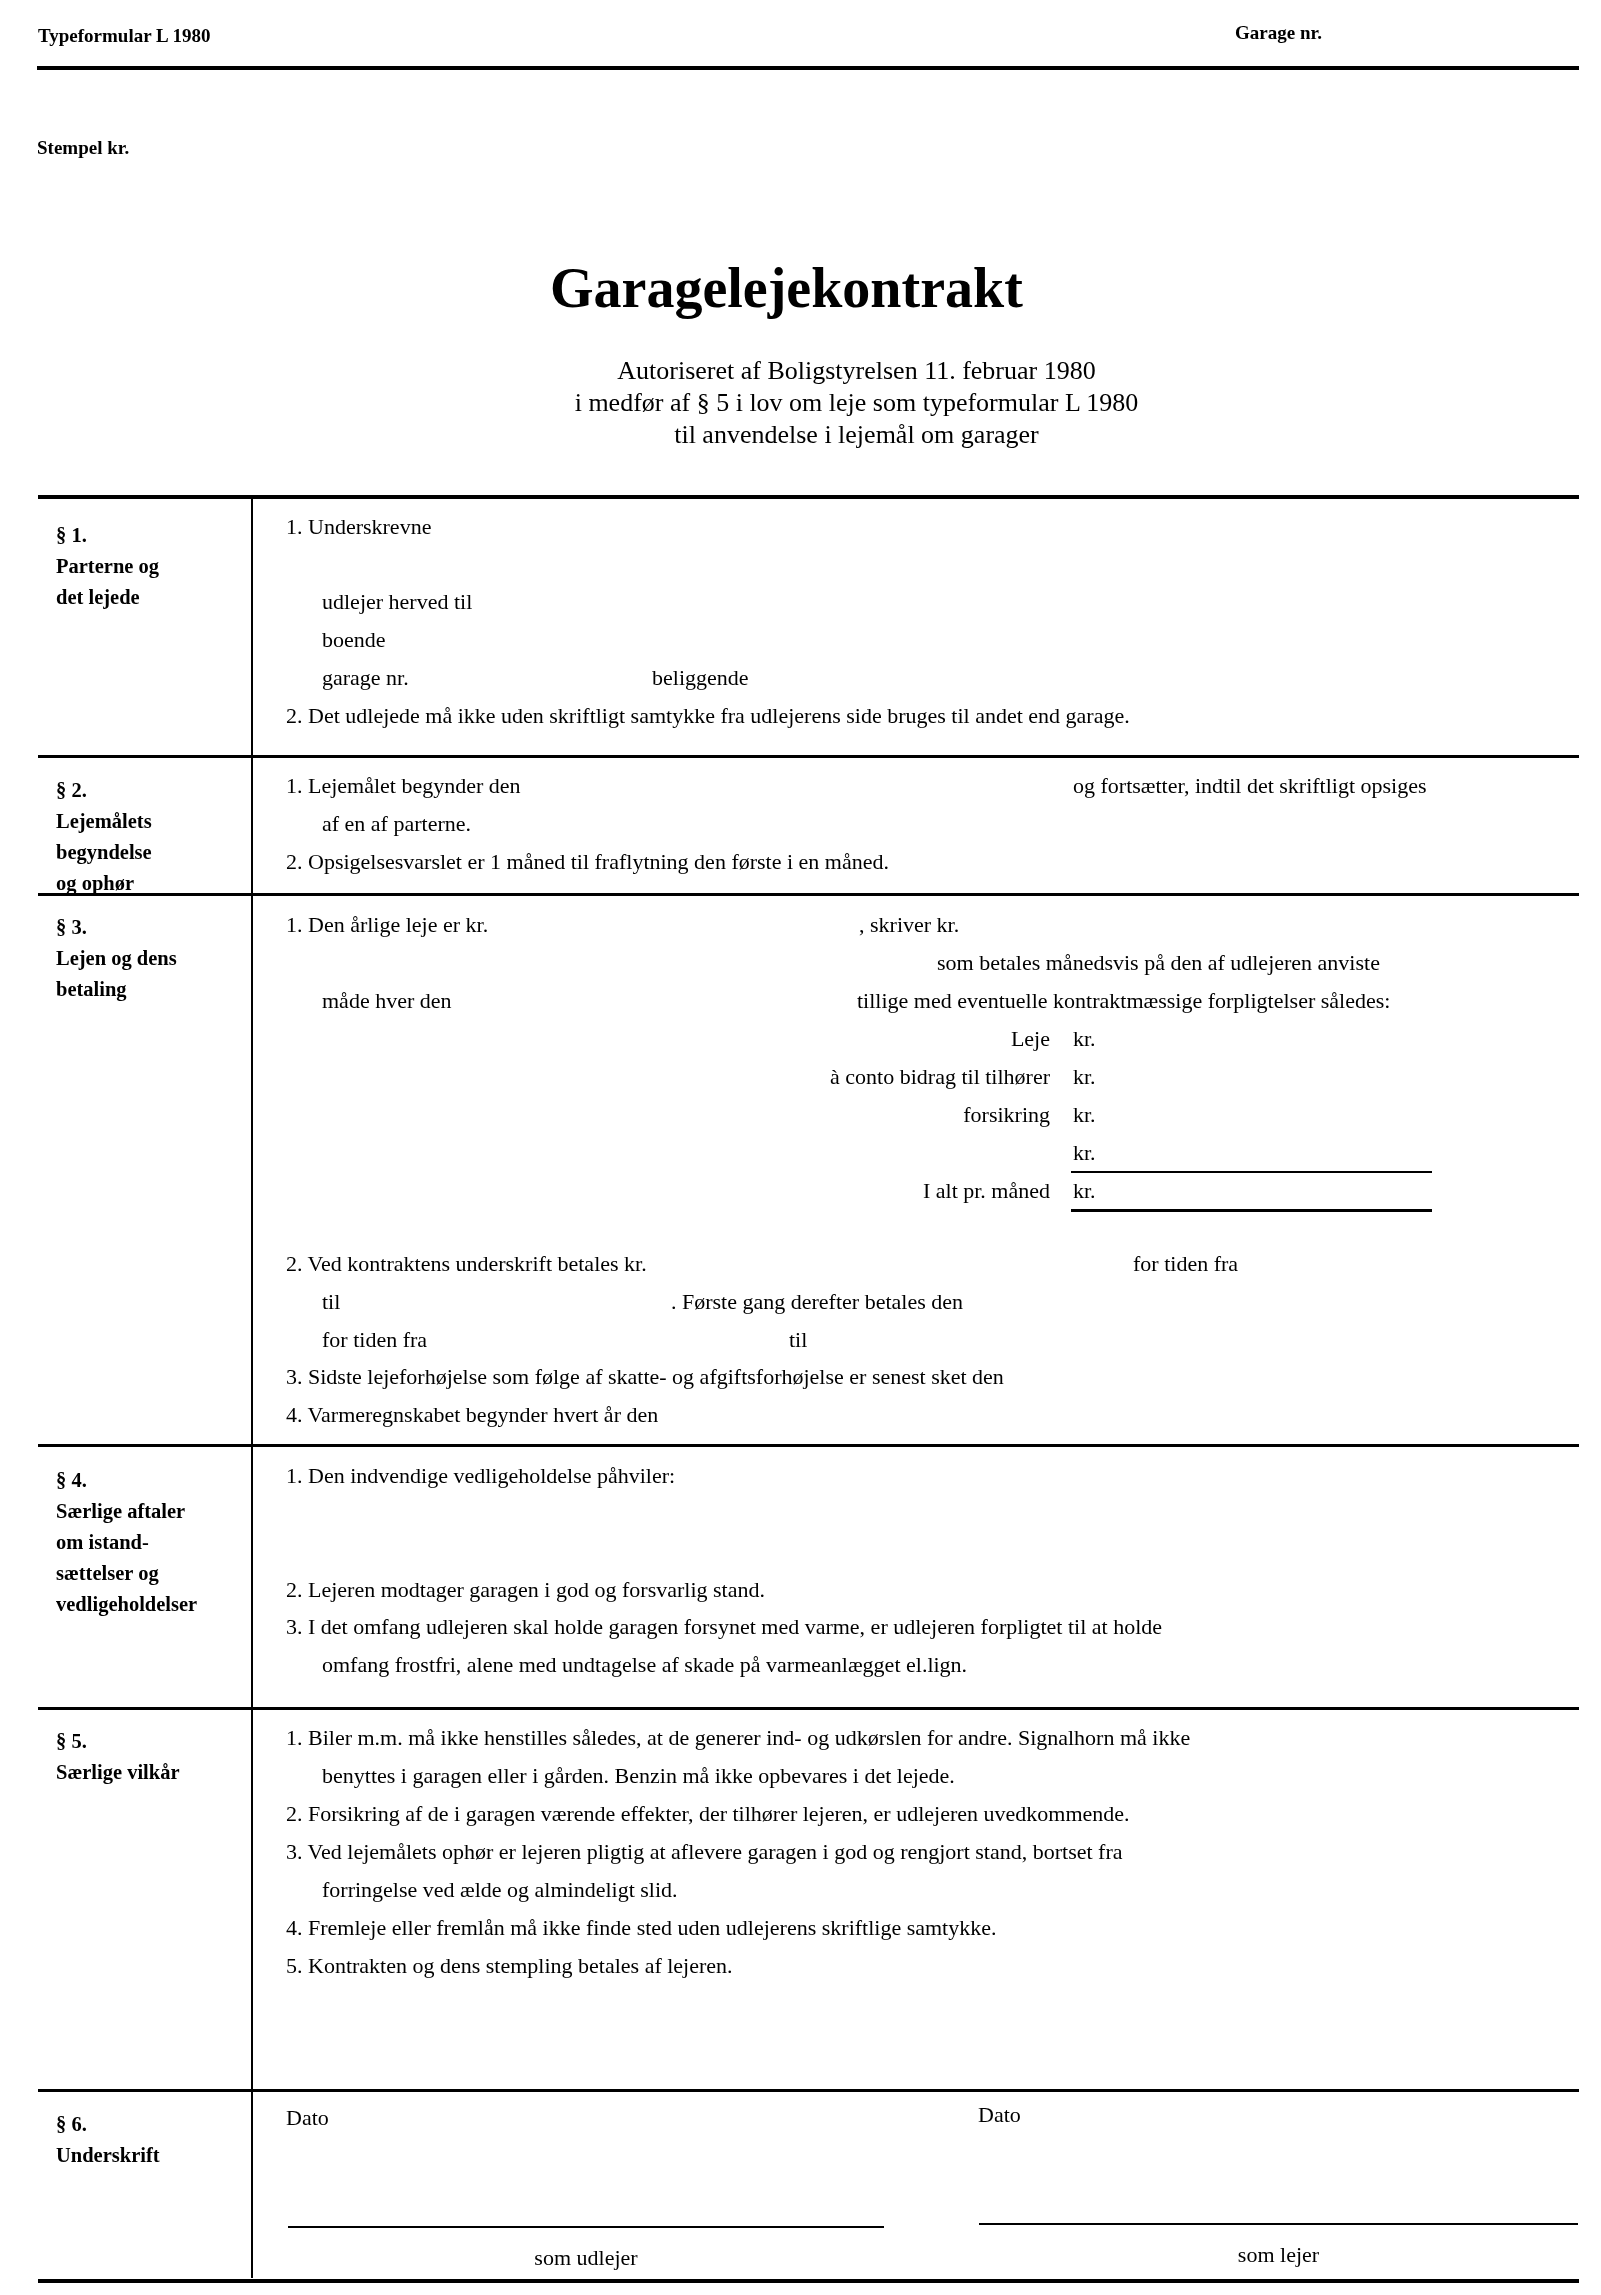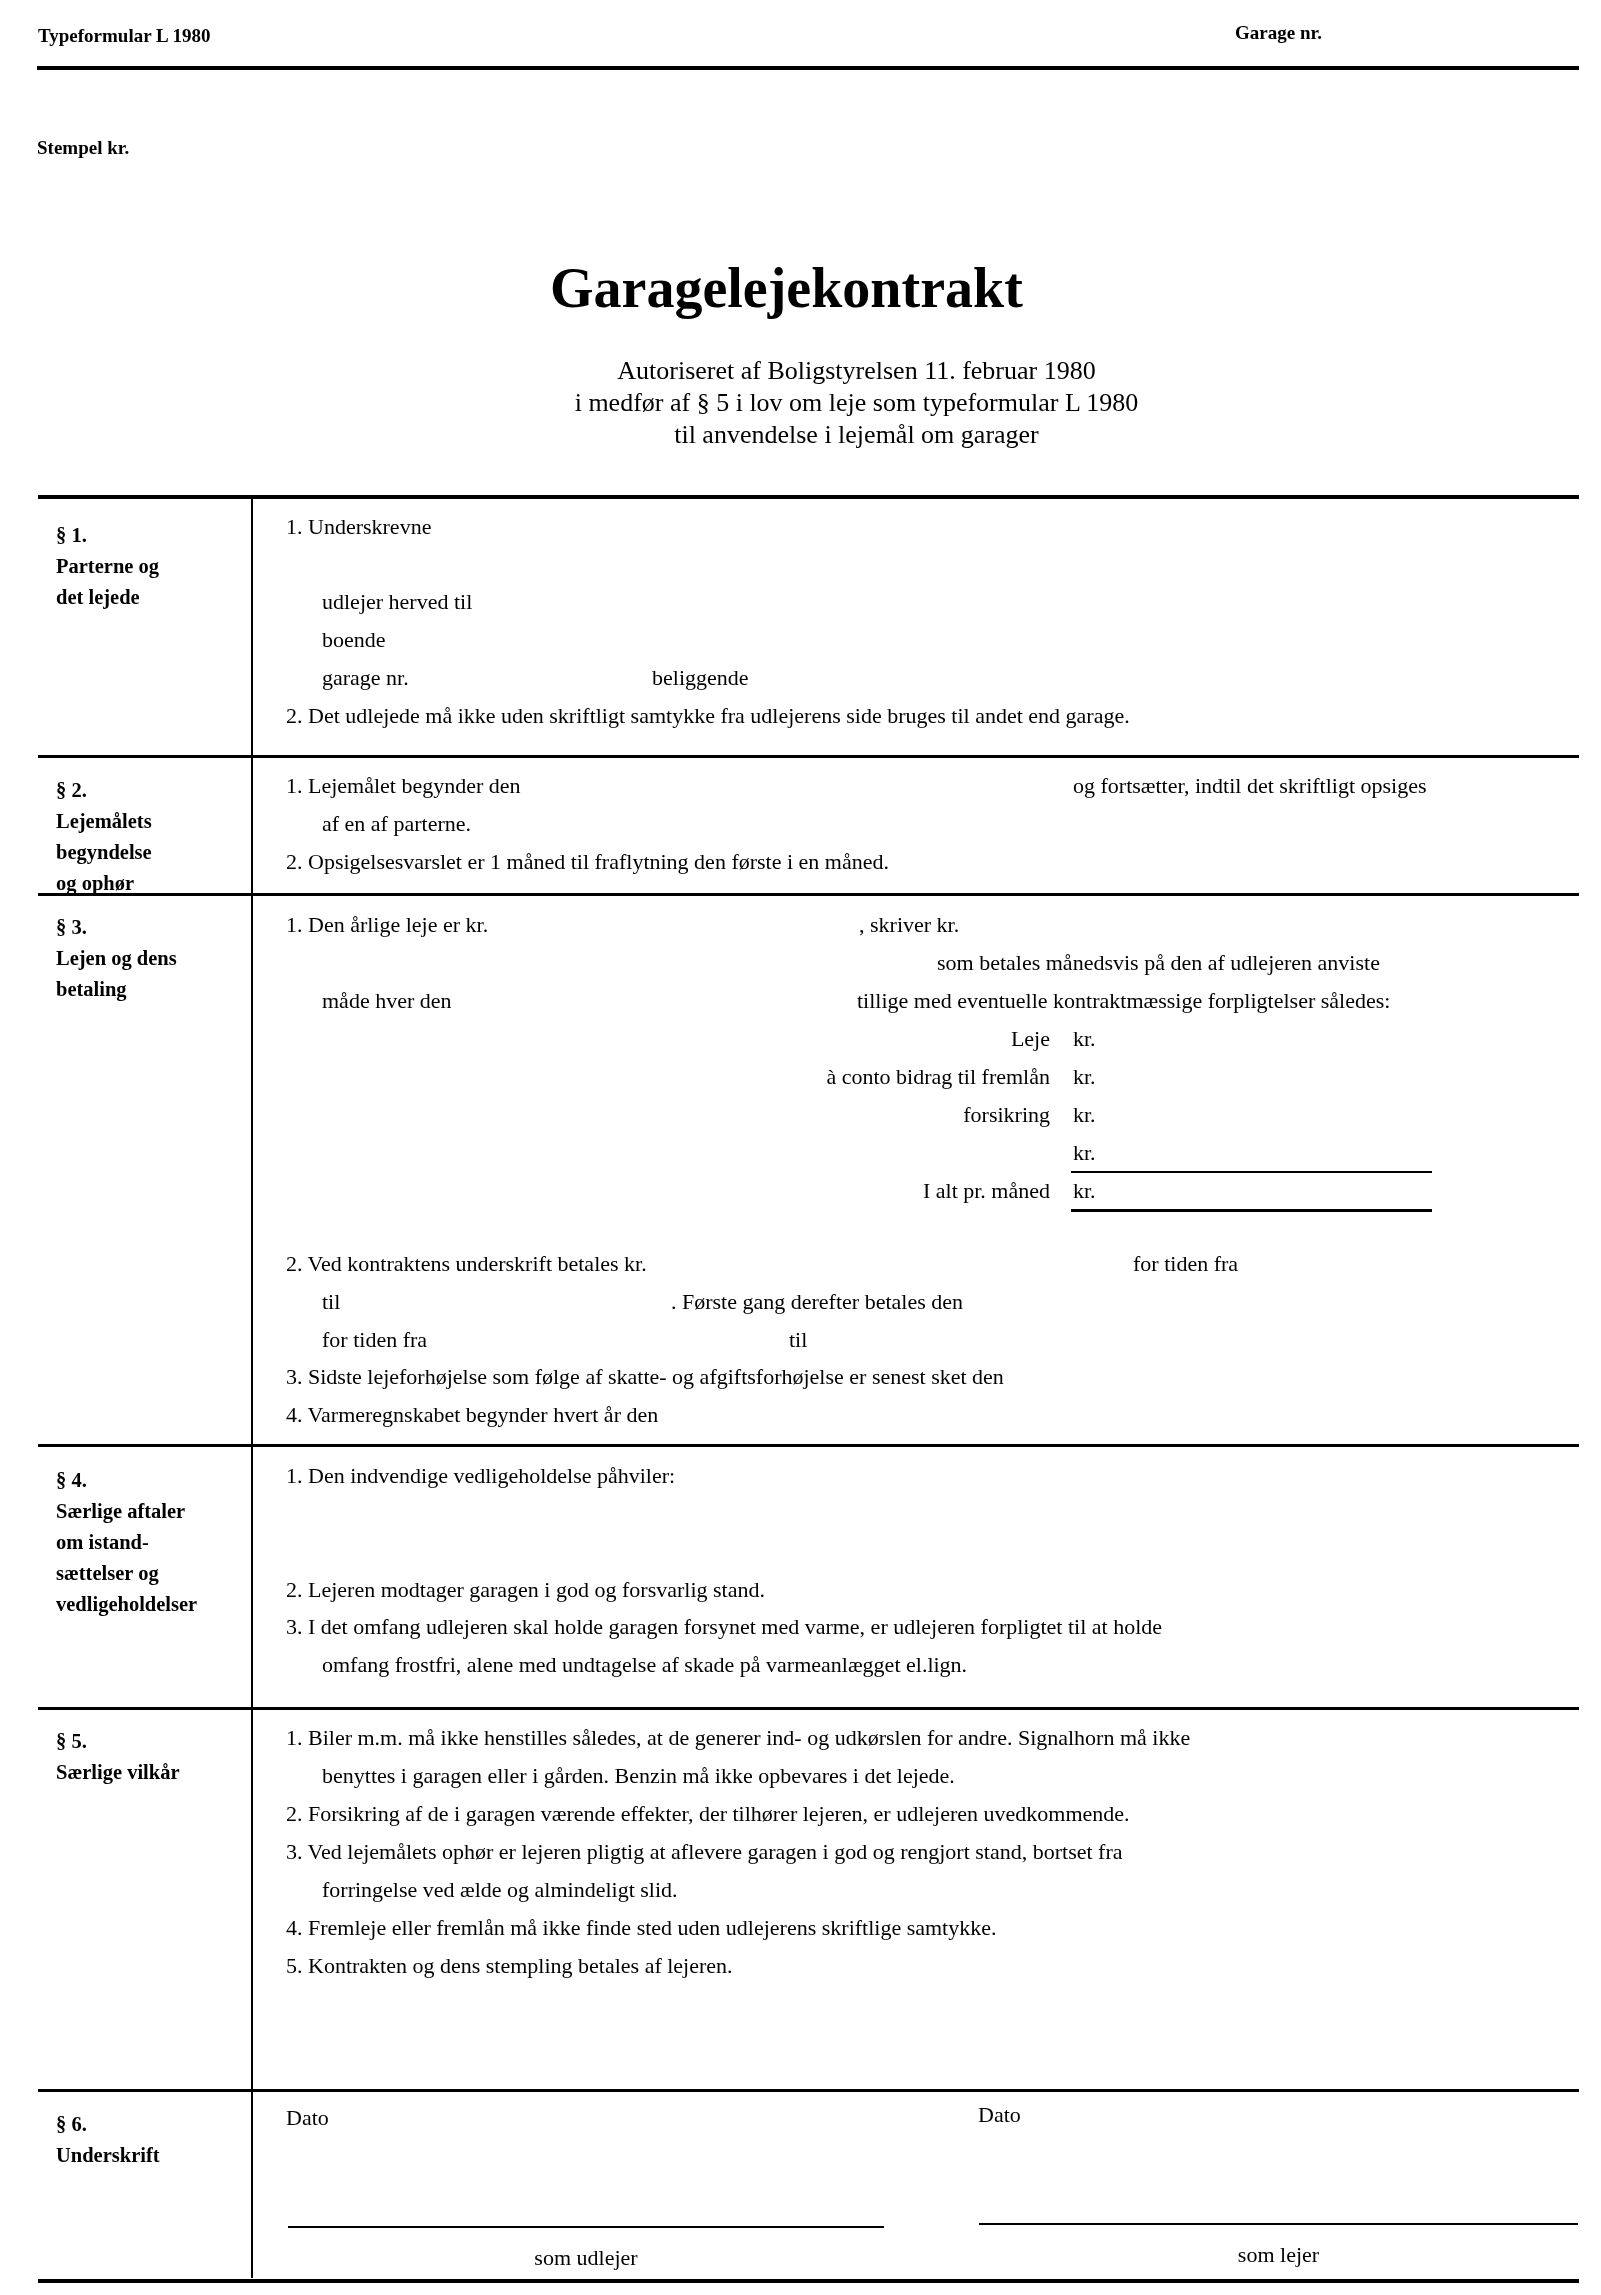--- a/index.html
+++ b/index.html
@@ -85,21 +85,21 @@
 <input class="field" style="left: 286px; top: 950px; width: 636px;">
 <div class="abs body-t" style="left:937px;top:950px;">som betales månedsvis på den af udlejeren anviste</div>
 <div class="abs body-t" style="left:322px;top:988px;">måde hver den</div>
 <input class="field" style="left: 512px; top: 988px; width: 292px;">
 <div class="abs body-t" style="left:813px;top:988px;margin-left:44px;">tillige med eventuelle kontraktmæssige forpligtelser således:</div>
 
 <div class="abs body-t" style="left:731px;top:1026px;width:319px;text-align:right;">Leje</div>
 <div class="abs body-t" style="left:1073px;top:1026px;">kr.</div>
 <input class="field" style="left: 1118px; top: 1026px; width: 300px;">
 
-<div class="abs body-t" style="left:658px;top:1064px;width:392px;text-align:right;">à conto bidrag til fremlån</div>
+<div class="abs body-t" style="left:658px;top:1064px;width:392px;text-align:right;">à conto bidrag til tilhører</div>
 <div class="abs body-t" style="left:1073px;top:1064px;">kr.</div>
 <input class="field" style="left: 1118px; top: 1064px; width: 300px;">
 
 <div class="abs body-t" style="left:731px;top:1102px;width:319px;text-align:right;">forsikring</div>
 <div class="abs body-t" style="left:1073px;top:1102px;">kr.</div>
 <input class="field" style="left: 1118px; top: 1102px; width: 300px;">
 
 <input class="field" style="left: 731px; top: 1140px; width: 319px;">
 <div class="abs body-t" style="left:1073px;top:1140px;">kr.</div>
 <input class="field" style="left: 1118px; top: 1140px; width: 300px;">

